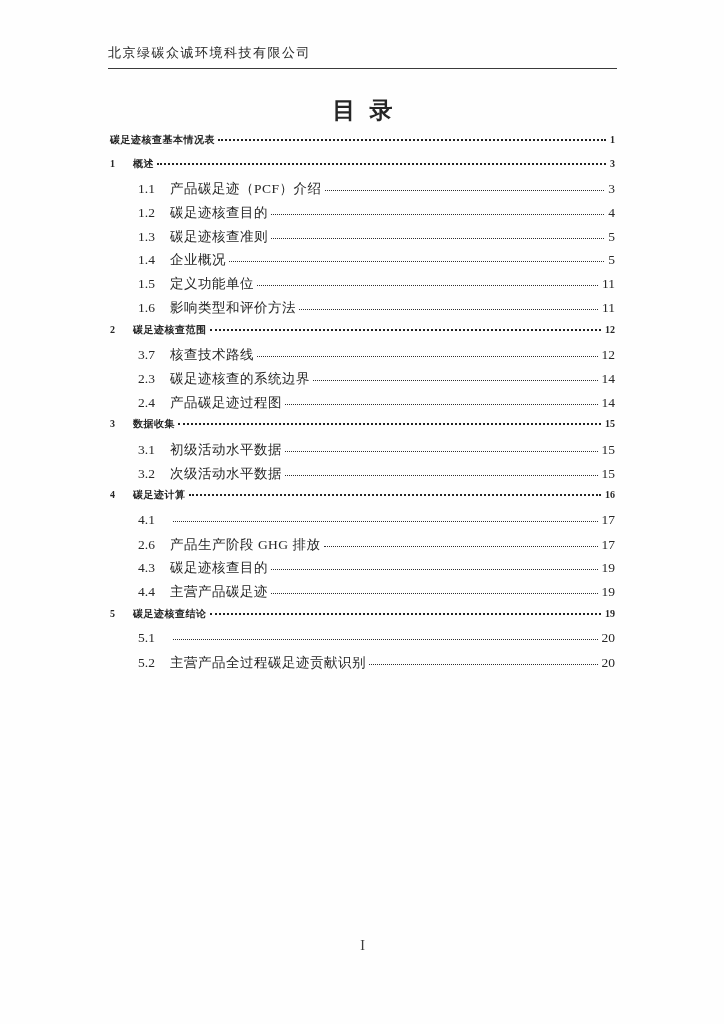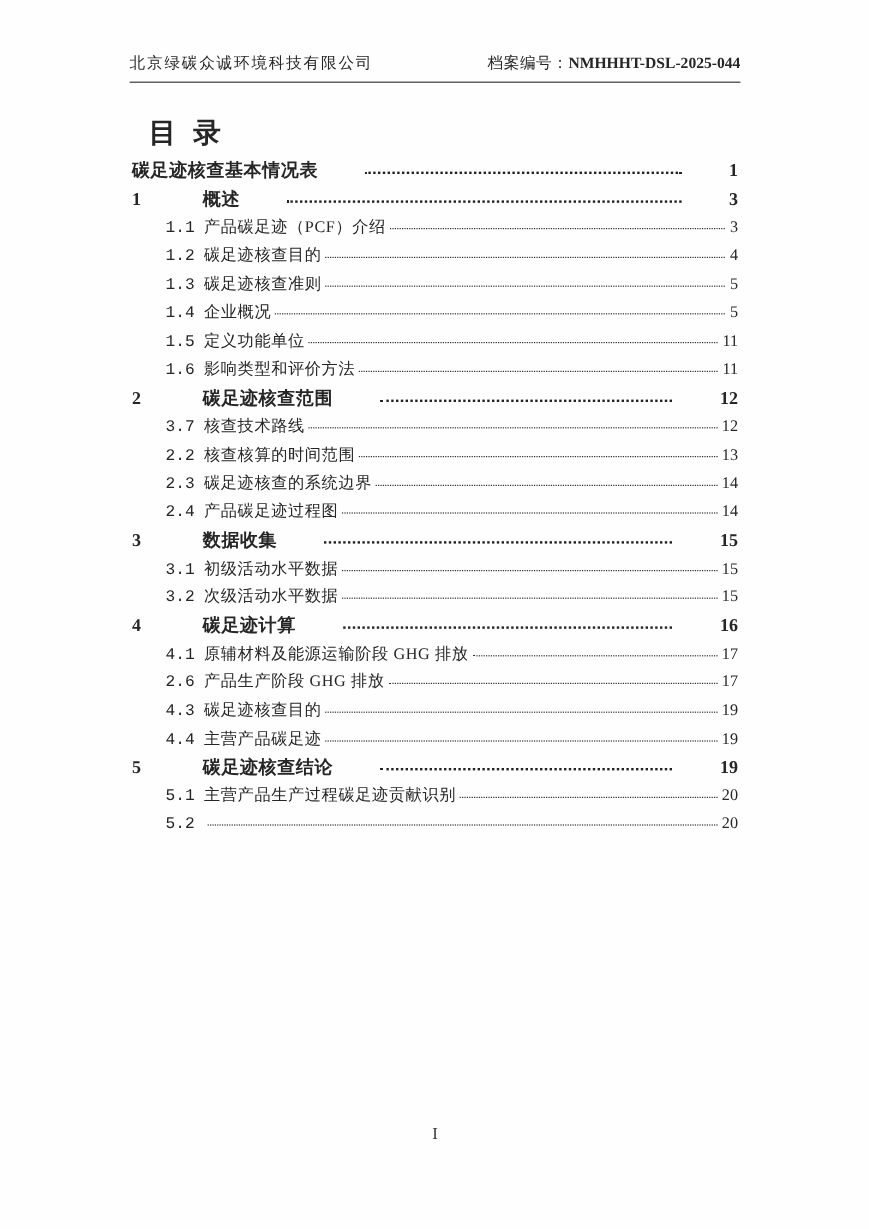--- a/index.html
+++ b/index.html
@@ -40,21 +40,21 @@
     font-weight: bold;
     letter-spacing: 0;
   }
 
   
   .toc-title {
     position: absolute;
     top: 95px;
     left: 110px;
     width: 505px;
-    text-align: left;
+    text-align: center;
     font-size: 23px;
     font-weight: bold;
     letter-spacing: 14px;
     text-indent: 14px; 
   }
 
   
   .toc {
     position: absolute;
     left: 110px;
@@ -64,34 +64,33 @@
   .toc-row {
     display: flex;
     align-items: baseline;
     height: 23.7px;
     font-size: 13.5px;
     white-space: nowrap;
     cursor: pointer;
   }
   .toc-row.lvl0 {
     font-weight: bold;
-    font-size: 15px;
-    gap: 36px;
+    font-size: 10px;
   }
   .toc-row.lvl0 .num {
     display: inline-block;
     min-width: 23px;
   }
   .toc-row.lvl1 {
     padding-left: 28px;
   }
   .toc-row.lvl1 .num {
     display: inline-block;
     min-width: 32px;
-    font-family: Liberation Mono, monospace;
+    font-family: Liberation Serif, serif;
   }
   .toc-row .label {
     letter-spacing: 0.5px;
   }
   .toc-row .leader {
     flex: 1;
     min-width: 12px;
     margin: 0 4px 0 3px;
     border-bottom: 1.8px dotted #2e2e2e;
     position: relative;
@@ -116,23 +115,20 @@
     color: #3c3c3c;
   }
 </style>
 </head>
 <body>
 
 <div class="page">
 
   <div class="doc-header">
     <span class="company">北京绿碳众诚环境科技有限公司</span>
-    <span class="file-no">
-      <span>档案编号：</span><span class="file-number">NMHHHT-DSL-2025-044</span>
-    </span>
   </div>
 
   <div class="toc-title">目录</div>
 
   <div class="toc" id="toc">
       <div class="toc-row lvl0">
         <span class="label">碳足迹核查基本情况表</span>
         <span class="leader"></span>
         <span class="pagenum">1</span>
       </div>
@@ -184,26 +180,20 @@
         <span class="leader"></span>
         <span class="pagenum">12</span>
       </div>
       <div class="toc-row lvl1">
         <span class="num">3.7</span>
         <span class="label">核查技术路线</span>
         <span class="leader"></span>
         <span class="pagenum">12</span>
       </div>
       <div class="toc-row lvl1">
-        <span class="num">2.2</span>
-        <span class="label">核查核算的时间范围</span>
-        <span class="leader"></span>
-        <span class="pagenum">13</span>
-      </div>
-      <div class="toc-row lvl1">
         <span class="num">2.3</span>
         <span class="label">碳足迹核查的系统边界</span>
         <span class="leader"></span>
         <span class="pagenum">14</span>
       </div>
       <div class="toc-row lvl1">
         <span class="num">2.4</span>
         <span class="label">产品碳足迹过程图</span>
         <span class="leader"></span>
         <span class="pagenum">14</span>
@@ -227,21 +217,20 @@
         <span class="pagenum">15</span>
       </div>
       <div class="toc-row lvl0">
         <span class="num">4</span>
         <span class="label">碳足迹计算</span>
         <span class="leader"></span>
         <span class="pagenum">16</span>
       </div>
       <div class="toc-row lvl1">
         <span class="num">4.1</span>
-        <span class="label">原辅材料及能源运输阶段 GHG 排放</span>
         <span class="leader"></span>
         <span class="pagenum">17</span>
       </div>
       <div class="toc-row lvl1">
         <span class="num">2.6</span>
         <span class="label">产品生产阶段 GHG 排放</span>
         <span class="leader"></span>
         <span class="pagenum">17</span>
       </div>
       <div class="toc-row lvl1">
@@ -257,26 +246,26 @@
         <span class="pagenum">19</span>
       </div>
       <div class="toc-row lvl0">
         <span class="num">5</span>
         <span class="label">碳足迹核查结论</span>
         <span class="leader"></span>
         <span class="pagenum">19</span>
       </div>
       <div class="toc-row lvl1">
         <span class="num">5.1</span>
-        <span class="label">主营产品生产过程碳足迹贡献识别</span>
         <span class="leader"></span>
         <span class="pagenum">20</span>
       </div>
       <div class="toc-row lvl1">
         <span class="num">5.2</span>
+        <span class="label">主营产品全过程碳足迹贡献识别</span>
         <span class="leader"></span>
         <span class="pagenum">20</span>
       </div>
     </div>
 
   <div class="doc-footer">
     <span>I</span>
   </div>
 
 </div>

